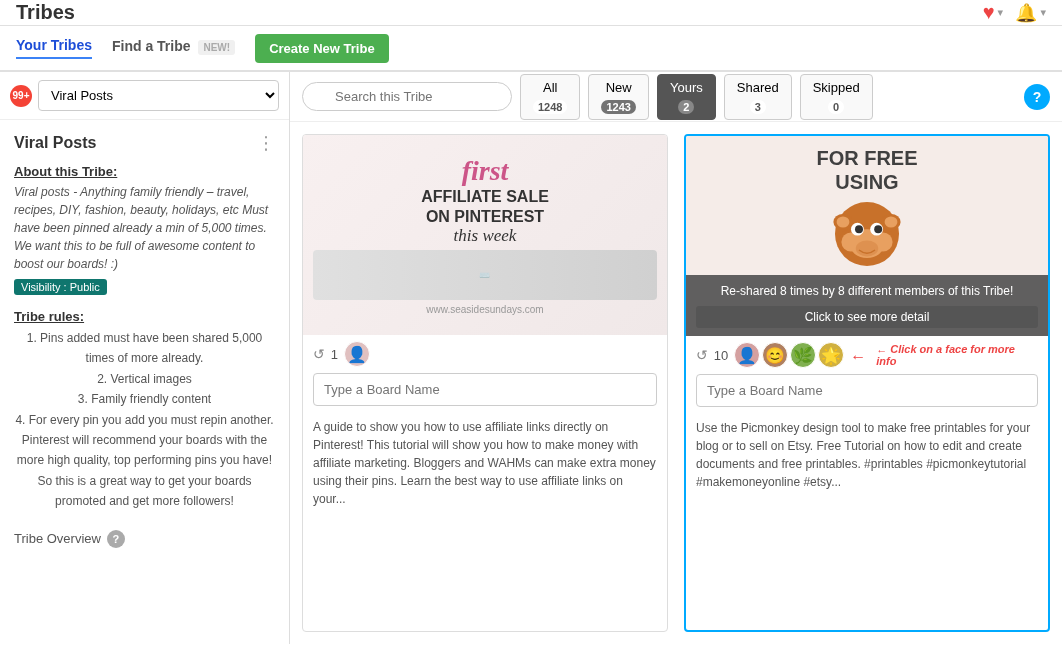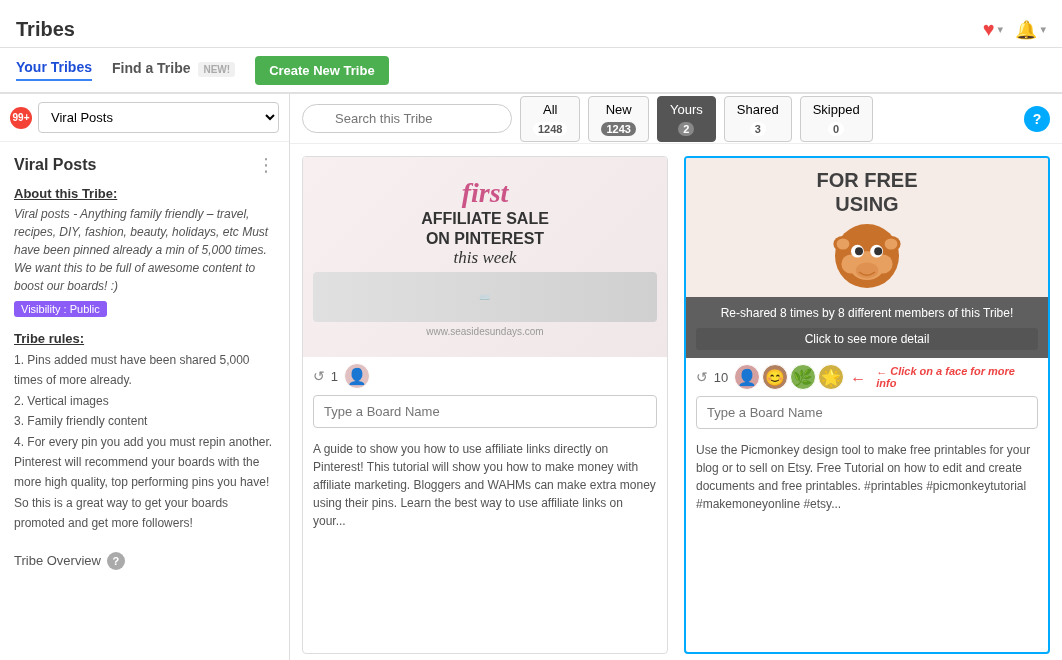--- a/index.html
+++ b/index.html
@@ -1,19 +1,19 @@
 <!DOCTYPE html>
 <html><head>
   <meta charset="utf-8">
   <style>
     * { box-sizing: border-box; margin: 0; padding: 0; }
     body { font-family: Arial, sans-serif; font-size: 13px; background: #fff; color: #333; width: 1062px; height: 660px; overflow: hidden; }
 
     
-    .header { display: flex; align-items: flex-end; justify-content: space-between; padding: 6px 16px; border-bottom: 1px solid #e0e0e0; background: #fff; height: 48px; }
+    .header { display: flex; align-items: center; justify-content: space-between; padding: 6px 16px; border-bottom: 1px solid #e0e0e0; background: #fff; height: 26px; }
     .header-title { font-size: 20px; font-weight: bold; color: #333; }
     .header-icons { display: flex; align-items: center; gap: 12px; }
     .header-icon-btn { display: flex; align-items: center; gap: 3px; cursor: pointer; color: #555; font-size: 18px; }
     .header-icon-btn .chevron { font-size: 11px; color: #999; }
 
     
     .nav-bar { display: flex; align-items: center; padding: 0 16px; border-bottom: 2px solid #e0e0e0; height: 46px; gap: 20px; }
     .nav-tab { font-size: 14px; font-weight: bold; color: #555; cursor: pointer; padding-bottom: 4px; text-decoration: none; }
     .nav-tab.active { color: #1d4ed8; border-bottom: 2px solid #3b82f6; }
     .nav-tab-new-badge { background: #f0f0f0; color: #aaa; font-size: 10px; font-weight: bold; padding: 2px 5px; border-radius: 3px; margin-left: 4px; }
@@ -29,25 +29,25 @@
     .sidebar-select { flex: 1; border: 1px solid #ccc; border-radius: 4px; padding: 6px 8px; font-size: 13px; background: #fff; cursor: pointer; }
 
     .sidebar-content { flex: 1; overflow-y: auto; padding: 12px 14px; }
     .sidebar-title-row { display: flex; align-items: center; justify-content: space-between; margin-bottom: 10px; }
     .sidebar-title { font-size: 16px; font-weight: bold; color: #333; }
     .sidebar-dots { color: #999; font-size: 18px; cursor: pointer; }
 
     .about-section { margin-bottom: 14px; }
     .about-label { font-size: 13px; font-weight: bold; text-decoration: underline; color: #333; margin-bottom: 4px; }
     .about-text { font-size: 12px; color: #555; line-height: 1.5; font-style: italic; }
-    .visibility-badge { display: inline-block; background: #8b5cf6; color: #fff; font-size: 11px; padding: 2px 7px; border-radius: 3px; margin-top: 6px; }
+    .visibility-badge { display: inline-block; background: #0f766e; color: #fff; font-size: 11px; padding: 2px 7px; border-radius: 3px; margin-top: 6px; }
 
     .rules-section { margin-bottom: 14px; }
     .rules-label { font-size: 13px; font-weight: bold; text-decoration: underline; color: #333; margin-bottom: 4px; }
-    .rules-text { font-size: 12px; color: #555; line-height: 1.7; }
+    .rules-text { font-size: 12px; color: #555; line-height: 1.7; text-align: center; }
 
     .tribe-overview-btn { display: flex; align-items: center; gap: 6px; font-size: 13px; color: #555; cursor: pointer; padding: 4px 0; }
 
     
     .content { flex: 1; display: flex; flex-direction: column; overflow: hidden; }
 
     
     .filter-bar { display: flex; align-items: center; padding: 8px 12px; border-bottom: 1px solid #eee; gap: 8px; height: 50px; }
     .search-input { border: 1px solid #ccc; border-radius: 20px; padding: 6px 14px 6px 32px; font-size: 13px; width: 210px; position: relative; }
     .search-wrapper { position: relative; display: flex; align-items: center; }

